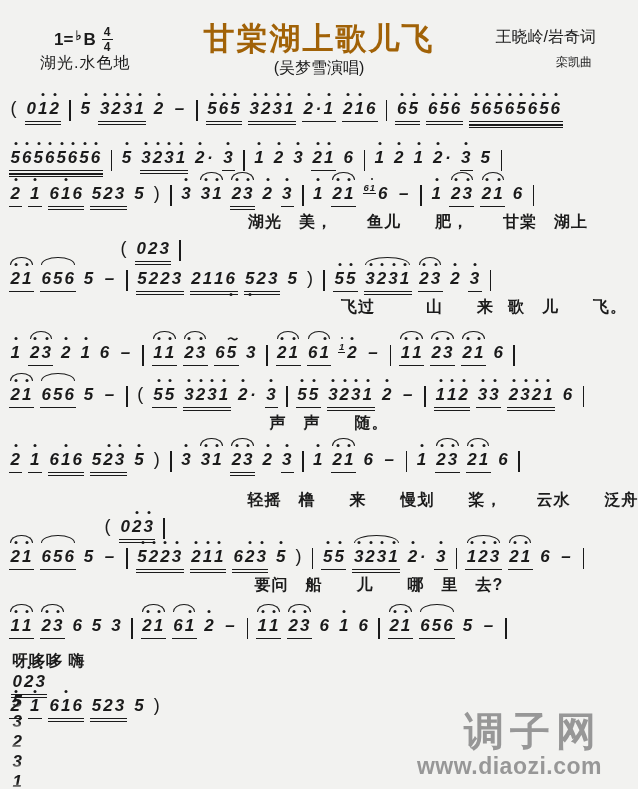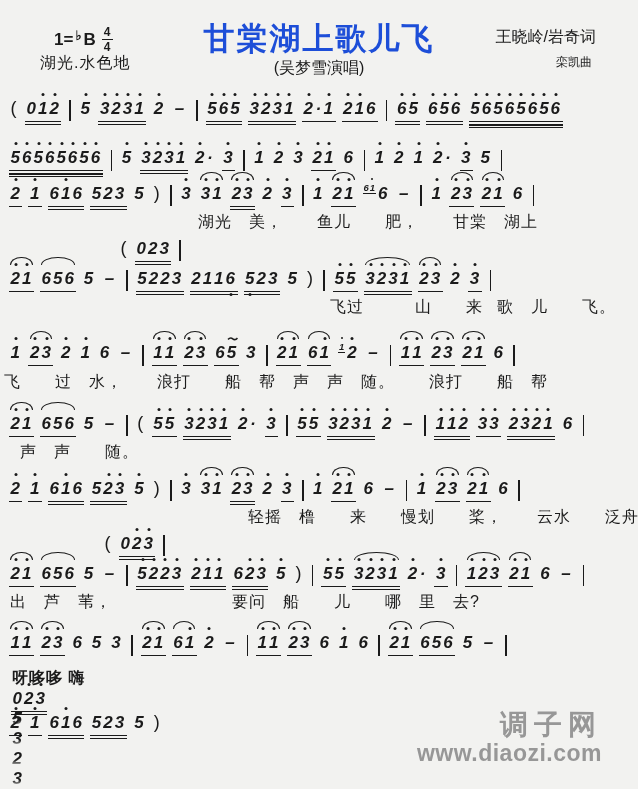--- a/index.html
+++ b/index.html
@@ -36,44 +36,44 @@
   .u2::after { height:4.6px; background:linear-gradient(currentColor 0 1.4px, transparent 1.4px 3.2px, currentColor 3.2px 4.6px); }
   .u3::after { height:7.8px; background:linear-gradient(currentColor 0 1.4px, transparent 1.4px 3.2px, currentColor 3.2px 4.6px, transparent 4.6px 6.4px, currentColor 6.4px 7.8px); }
   .arc { position:absolute; left:1%; right:1%; top:-12px; height:7px;
          border:solid currentColor; border-width:1.6px 1px 0 1px;
          border-radius:50% 50% 0 0 / 100% 100% 0 0; }
   .mord { position:absolute; top:-11px; left:55%; font-size:11px; font-style:normal; }
   .grace { display:inline-flex; font-size:9.5px; position:relative; top:-8px; margin-right:2px; border-bottom:1px solid currentColor; letter-spacing:0; }
   .grace .da { width:2px; height:2px; top:-4px; }
   .bar { width:1.5px; height:21px; background:currentColor; align-self:center; margin:0 5px; position:relative; top:2px; }
   .cut { mask-image:linear-gradient(#000 55%, transparent 92%); -webkit-mask-image:linear-gradient(#000 55%, transparent 92%); }
-  .row.lyrics { font-size:16px; font-weight:normal; letter-spacing:1px; }
+  .row.lyrics { font-size:16px; font-weight:bold; letter-spacing:1px;justify-content:center; }
   .lyr-seg { white-space:pre; }
   .inline-lyr { font-style:normal; font-weight:bold; font-size:16px; margin-right:6px; letter-spacing:1px; }
   
   #wm { position:absolute; right:36px; top:710px; text-align:right; line-height:1.05; }
-  #wm .wm1 { font-size:28px; font-weight:bold; letter-spacing:6px; }
+  #wm .wm1 { font-size:40px; font-weight:bold; letter-spacing:6px; }
   #wm .wm2 { font-size:23px; font-weight:bold; letter-spacing:0.5px; margin-top:2px; }
 </style>
 </head>
 <body>
 
 <div id="page" style="color: rgb(27, 27, 27);">
   <div id="header">
     <div class="keysig">
       <span>1=</span>
         <span class="flat">♭</span>
         <span>B</span>
       <span class="meter">
         <b>4</b>
         <i>4</i>
       </span>
     </div>
     <div class="tempo">湖光.水色地</div>
-    <div class="title" style="color: #1d4ed8;">甘棠湖上歌儿飞</div>
+    <div class="title" style="color: #a16207;">甘棠湖上歌儿飞</div>
     <div class="subtitle">(吴梦雪演唱)</div>
     <div class="credit">王晓岭/岩奇词</div>
     <div class="credit2">栾凯曲</div>
   </div>
 
   <div id="score">
       <div class="row music" style="margin-top: 6px; margin-left: 6px;">
         <span class="grp">
           <span class="nt paren">(</span>
         </span>
@@ -448,23 +448,20 @@
         <span class="grp u1">
           <i class="arc"></i>
           <span class="nt">2<i class="da"></i></span>
           <span class="nt">1<i class="da"></i></span>
         </span>
         <span class="grp">
           <span class="nt">6</span>
         </span>
         <span class="bar"></span>
       </div>
-      <div class="row lyrics" style="margin-top: 9px;">
-        <span class="lyr-seg" style="margin-left: 4px;">飞　　过　水，　　浪打　　船　帮　声　声　随。　　浪打　　船　帮</span>
-      </div>
       <div class="row music" style="margin-top: 21px; margin-left: 6px;">
         <span class="grp u1">
           <i class="arc"></i>
           <span class="nt">2<i class="da"></i></span>
           <span class="nt">1<i class="da"></i></span>
         </span>
         <span class="grp u1">
           <i class="arc"></i>
           <span class="nt">6</span>
           <span class="nt">5</span>
@@ -608,116 +605,115 @@
         <span class="grp u1">
           <i class="arc"></i>
           <span class="nt">2<i class="da"></i></span>
           <span class="nt">1<i class="da"></i></span>
         </span>
         <span class="grp">
           <span class="nt">6</span>
         </span>
         <span class="bar"></span>
       </div>
+      <div class="row lyrics" style="margin-top: 21px;">
+        <span class="lyr-seg" style="margin-left: 248px;">轻摇　橹　　来　　慢划　　桨，　　云水　　泛舟</span>
+      </div>
+      <div class="row music" style="margin-top: 6px; margin-left: 100px;">
+        <span class="grp">
+          <span class="nt paren">(</span>
+        </span>
+        <span class="grp u2">
+          <span class="nt">0</span>
+          <span class="nt">2<i class="da"></i></span>
+          <span class="nt">3<i class="da"></i></span>
+        </span>
+        <span class="bar"></span>
+      </div>
+      <div class="row music" style="margin-top: 10px; margin-left: 6px;">
+        <span class="grp u1">
+          <i class="arc"></i>
+          <span class="nt">2<i class="da"></i></span>
+          <span class="nt">1<i class="da"></i></span>
+        </span>
+        <span class="grp u1">
+          <i class="arc"></i>
+          <span class="nt">6</span>
+          <span class="nt">5</span>
+          <span class="nt">6</span>
+        </span>
+        <span class="grp">
+          <span class="nt">5</span>
+        </span>
+        <span class="grp">
+          <span class="nt dash">–</span>
+        </span>
+        <span class="bar"></span>
+        <span class="grp u2">
+          <span class="nt">5<i class="da"></i></span>
+          <span class="nt">2<i class="da"></i></span>
+          <span class="nt">2<i class="da"></i></span>
+          <span class="nt">3<i class="da"></i></span>
+        </span>
+        <span class="grp u2">
+          <span class="nt">2<i class="da"></i></span>
+          <span class="nt">1<i class="da"></i></span>
+          <span class="nt">1<i class="da"></i></span>
+        </span>
+        <span class="grp u2">
+          <span class="nt">6</span>
+          <span class="nt">2<i class="da"></i></span>
+          <span class="nt">3<i class="da"></i></span>
+        </span>
+        <span class="grp">
+          <span class="nt">5<i class="da"></i></span>
+        </span>
+        <span class="grp">
+          <span class="nt paren">)</span>
+        </span>
+        <span class="bar"></span>
+        <span class="grp u1">
+          <span class="nt">5<i class="da"></i></span>
+          <span class="nt">5<i class="da"></i></span>
+        </span>
+        <span class="grp u2">
+          <i class="arc"></i>
+          <span class="nt">3<i class="da"></i></span>
+          <span class="nt">2<i class="da"></i></span>
+          <span class="nt">3<i class="da"></i></span>
+          <span class="nt">1<i class="da"></i></span>
+        </span>
+        <span class="grp">
+          <span class="nt">2<i class="da"></i></span>
+          <span class="nt mdot">·</span>
+        </span>
+        <span class="grp u1">
+          <span class="nt">3<i class="da"></i></span>
+        </span>
+        <span class="bar"></span>
+        <span class="grp u1">
+          <i class="arc"></i>
+          <span class="nt">1<i class="da"></i></span>
+          <span class="nt">2<i class="da"></i></span>
+          <span class="nt">3<i class="da"></i></span>
+        </span>
+        <span class="grp u1">
+          <i class="arc"></i>
+          <span class="nt">2<i class="da"></i></span>
+          <span class="nt">1<i class="da"></i></span>
+        </span>
+        <span class="grp">
+          <span class="nt">6</span>
+        </span>
+        <span class="grp">
+          <span class="nt dash">–</span>
+        </span>
+        <span class="bar"></span>
+      </div>
       <div class="row lyrics" style="margin-top: 9px;">
-        <span class="lyr-seg" style="margin-left: 248px;">轻摇　橹　　来　　慢划　　桨，　　云水　　泛舟</span>
-      </div>
-      <div class="row music" style="margin-top: 6px; margin-left: 100px;">
-        <span class="grp">
-          <span class="nt paren">(</span>
-        </span>
-        <span class="grp u2">
-          <span class="nt">0</span>
-          <span class="nt">2<i class="da"></i></span>
-          <span class="nt">3<i class="da"></i></span>
-        </span>
-        <span class="bar"></span>
-      </div>
-      <div class="row music" style="margin-top: 10px; margin-left: 6px;">
-        <span class="grp u1">
-          <i class="arc"></i>
-          <span class="nt">2<i class="da"></i></span>
-          <span class="nt">1<i class="da"></i></span>
-        </span>
-        <span class="grp u1">
-          <i class="arc"></i>
-          <span class="nt">6</span>
-          <span class="nt">5</span>
-          <span class="nt">6</span>
-        </span>
-        <span class="grp">
-          <span class="nt">5</span>
-        </span>
-        <span class="grp">
-          <span class="nt dash">–</span>
-        </span>
-        <span class="bar"></span>
-        <span class="grp u2">
-          <span class="nt">5<i class="da"></i></span>
-          <span class="nt">2<i class="da"></i></span>
-          <span class="nt">2<i class="da"></i></span>
-          <span class="nt">3<i class="da"></i></span>
-        </span>
-        <span class="grp u2">
-          <span class="nt">2<i class="da"></i></span>
-          <span class="nt">1<i class="da"></i></span>
-          <span class="nt">1<i class="da"></i></span>
-        </span>
-        <span class="grp u2">
-          <span class="nt">6</span>
-          <span class="nt">2<i class="da"></i></span>
-          <span class="nt">3<i class="da"></i></span>
-        </span>
-        <span class="grp">
-          <span class="nt">5<i class="da"></i></span>
-        </span>
-        <span class="grp">
-          <span class="nt paren">)</span>
-        </span>
-        <span class="bar"></span>
-        <span class="grp u1">
-          <span class="nt">5<i class="da"></i></span>
-          <span class="nt">5<i class="da"></i></span>
-        </span>
-        <span class="grp u2">
-          <i class="arc"></i>
-          <span class="nt">3<i class="da"></i></span>
-          <span class="nt">2<i class="da"></i></span>
-          <span class="nt">3<i class="da"></i></span>
-          <span class="nt">1<i class="da"></i></span>
-        </span>
-        <span class="grp">
-          <span class="nt">2<i class="da"></i></span>
-          <span class="nt mdot">·</span>
-        </span>
-        <span class="grp u1">
-          <span class="nt">3<i class="da"></i></span>
-        </span>
-        <span class="bar"></span>
-        <span class="grp u1">
-          <i class="arc"></i>
-          <span class="nt">1<i class="da"></i></span>
-          <span class="nt">2<i class="da"></i></span>
-          <span class="nt">3<i class="da"></i></span>
-        </span>
-        <span class="grp u1">
-          <i class="arc"></i>
-          <span class="nt">2<i class="da"></i></span>
-          <span class="nt">1<i class="da"></i></span>
-        </span>
-        <span class="grp">
-          <span class="nt">6</span>
-        </span>
-        <span class="grp">
-          <span class="nt dash">–</span>
-        </span>
-        <span class="bar"></span>
-      </div>
-      <div class="row lyrics" style="margin-top: 9px;">
-        <span class="lyr-seg" style="margin-left: 10px;">出　芦　苇，</span>
         <span class="lyr-seg" style="margin-left: 120px;">要问　船　　儿　　哪　里　去?</span>
       </div>
       <div class="row music" style="margin-top: 21px; margin-left: 6px;">
         <span class="grp u1">
           <i class="arc"></i>
           <span class="nt">1<i class="da"></i></span>
           <span class="nt">1<i class="da"></i></span>
         </span>
         <span class="grp u1">
           <i class="arc"></i>

